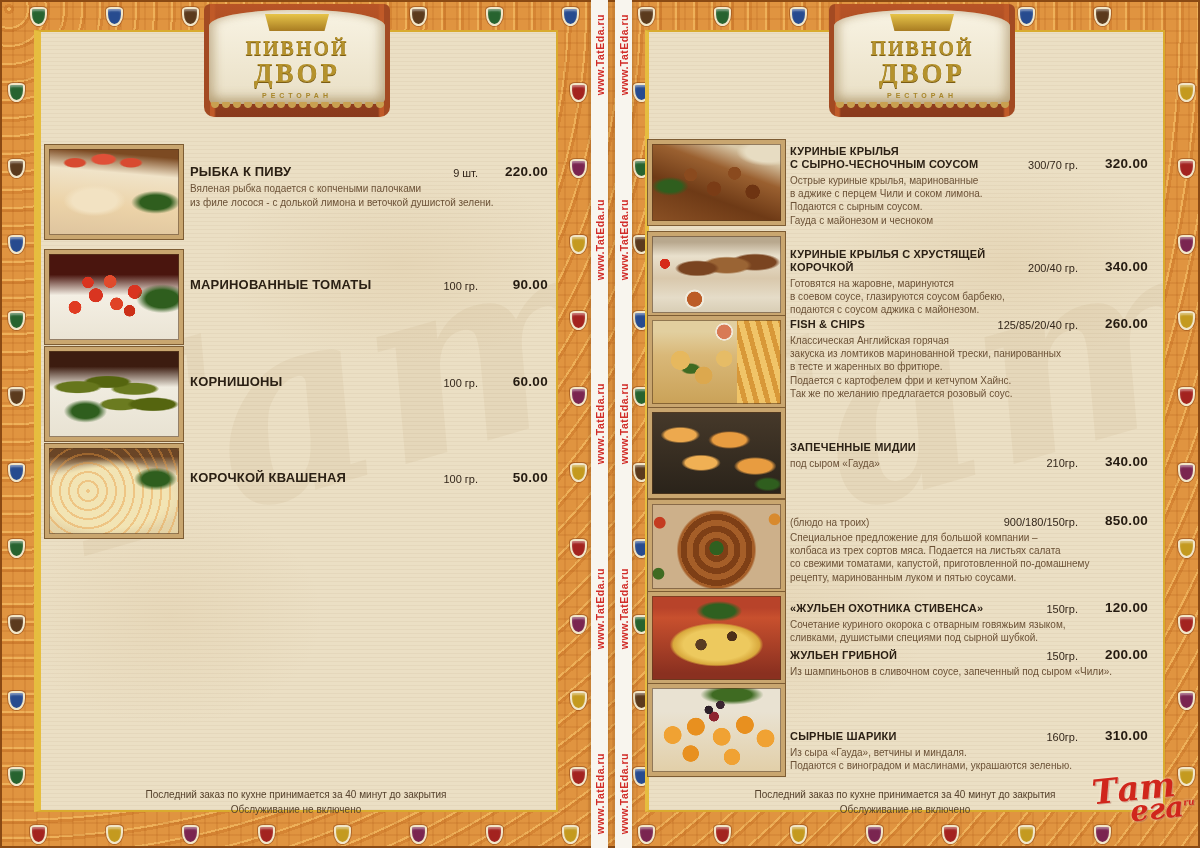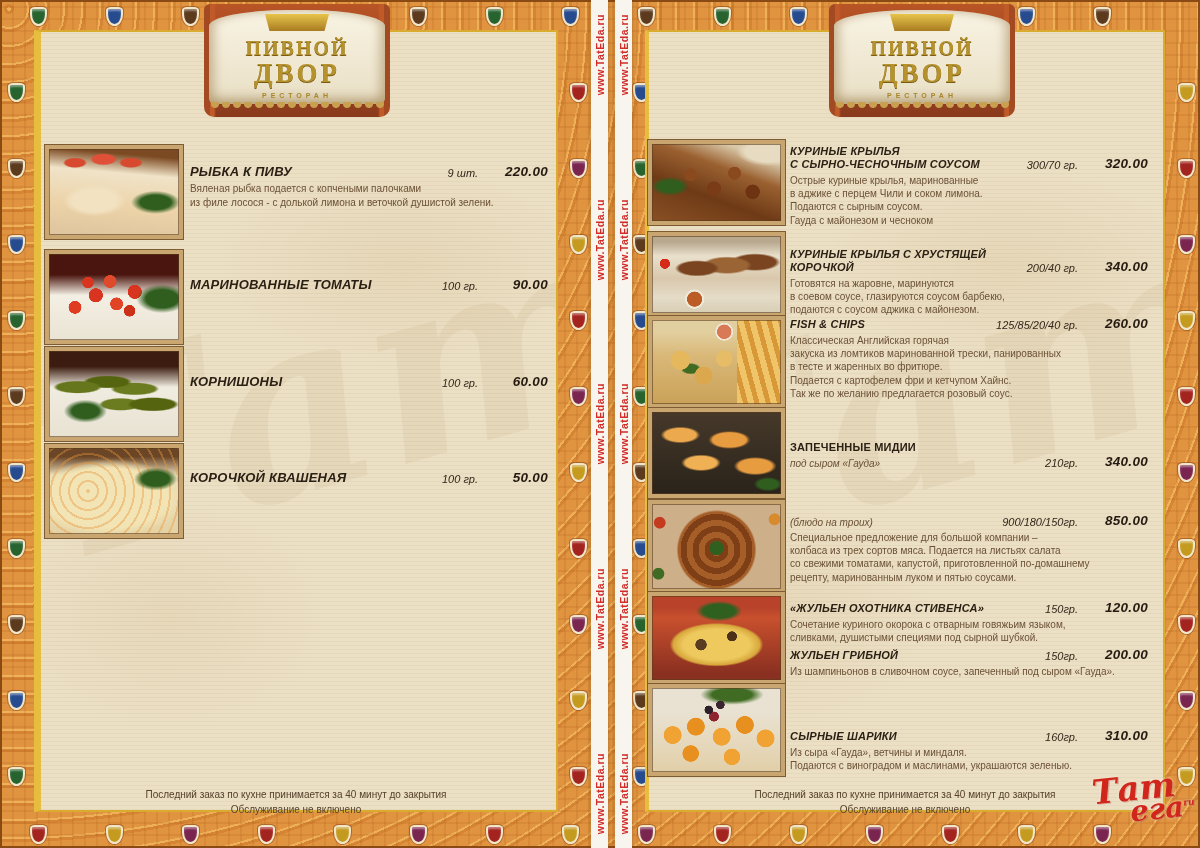--- a/index.html
+++ b/index.html
@@ -62,21 +62,21 @@
   .banner .b2{position:absolute;top:54px;width:100%;text-align:center;
     font-family:"Liberation Serif",serif;font-weight:bold;font-size:27px;letter-spacing:3px;
     color:#b5922c;text-shadow:0 1px 0 #7a5c14, 0 0 2px rgba(255,255,255,.55);}
   .banner .b3{position:absolute;top:88px;width:100%;text-align:center;
     font-size:7px;letter-spacing:4px;color:#a8862a;font-weight:bold;}
   .banner.bl{left:204px;} .banner.br{left:829px;}
 
   
   .item{position:absolute;width:358px;z-index:4;}
   .lp-i{left:190px;} .rp-i{left:790px;}
-  .head{display:flex;align-items:flex-end;font-style:italic;}
+  .head{display:flex;align-items:flex-end;}
   .spacer{flex:1;}
   .name{font-weight:bold;color:#2b2014;line-height:1.18;letter-spacing:.2px;white-space:pre-line;}
   .lp-i .name{font-size:13px;}
   .rp-i .name{font-size:11px;}
   .portion{font-size:11px;color:#33261a;margin-left:10px;white-space:nowrap;}
   .price{font-size:13.5px;font-weight:bold;color:#241a10;margin-left:14px;min-width:56px;text-align:right;white-space:nowrap;letter-spacing:.3px;}
   .desc{font-size:10px;color:#6b5136;line-height:1.32;margin-top:3px;white-space:pre-line;}
   .desc-inline{font-size:10px;color:#6b5136;white-space:nowrap;}
 
   
@@ -347,21 +347,21 @@
     <div class="desc">Сочетание куриного окорока с отварным говяжьим языком,
 сливками, душистыми специями под сырной шубкой.</div>
   </div>
   <div class="item rp-i" style="top:647px">
     <div class="head">
       <div class="name">ЖУЛЬЕН ГРИБНОЙ</div>
       <div class="spacer"></div>
       <div class="portion">150гр.</div>
       <div class="price">200.00</div>
     </div>
-    <div class="desc">Из шампиньонов в сливочном соусе, запеченный под сыром «Гауда».</div>
+    <div class="desc">Из шампиньонов в сливочном соусе, запеченный под сыром «Чили».</div>
   </div>
   <div class="item rp-i" style="top:728px">
     <div class="head">
       <div class="name">СЫРНЫЕ ШАРИКИ</div>
       <div class="spacer"></div>
       <div class="portion">160гр.</div>
       <div class="price">310.00</div>
     </div>
     <div class="desc">Из сыра «Гауда», ветчины и миндаля.
 Подаются с виноградом и маслинами, украшаются зеленью.</div>

